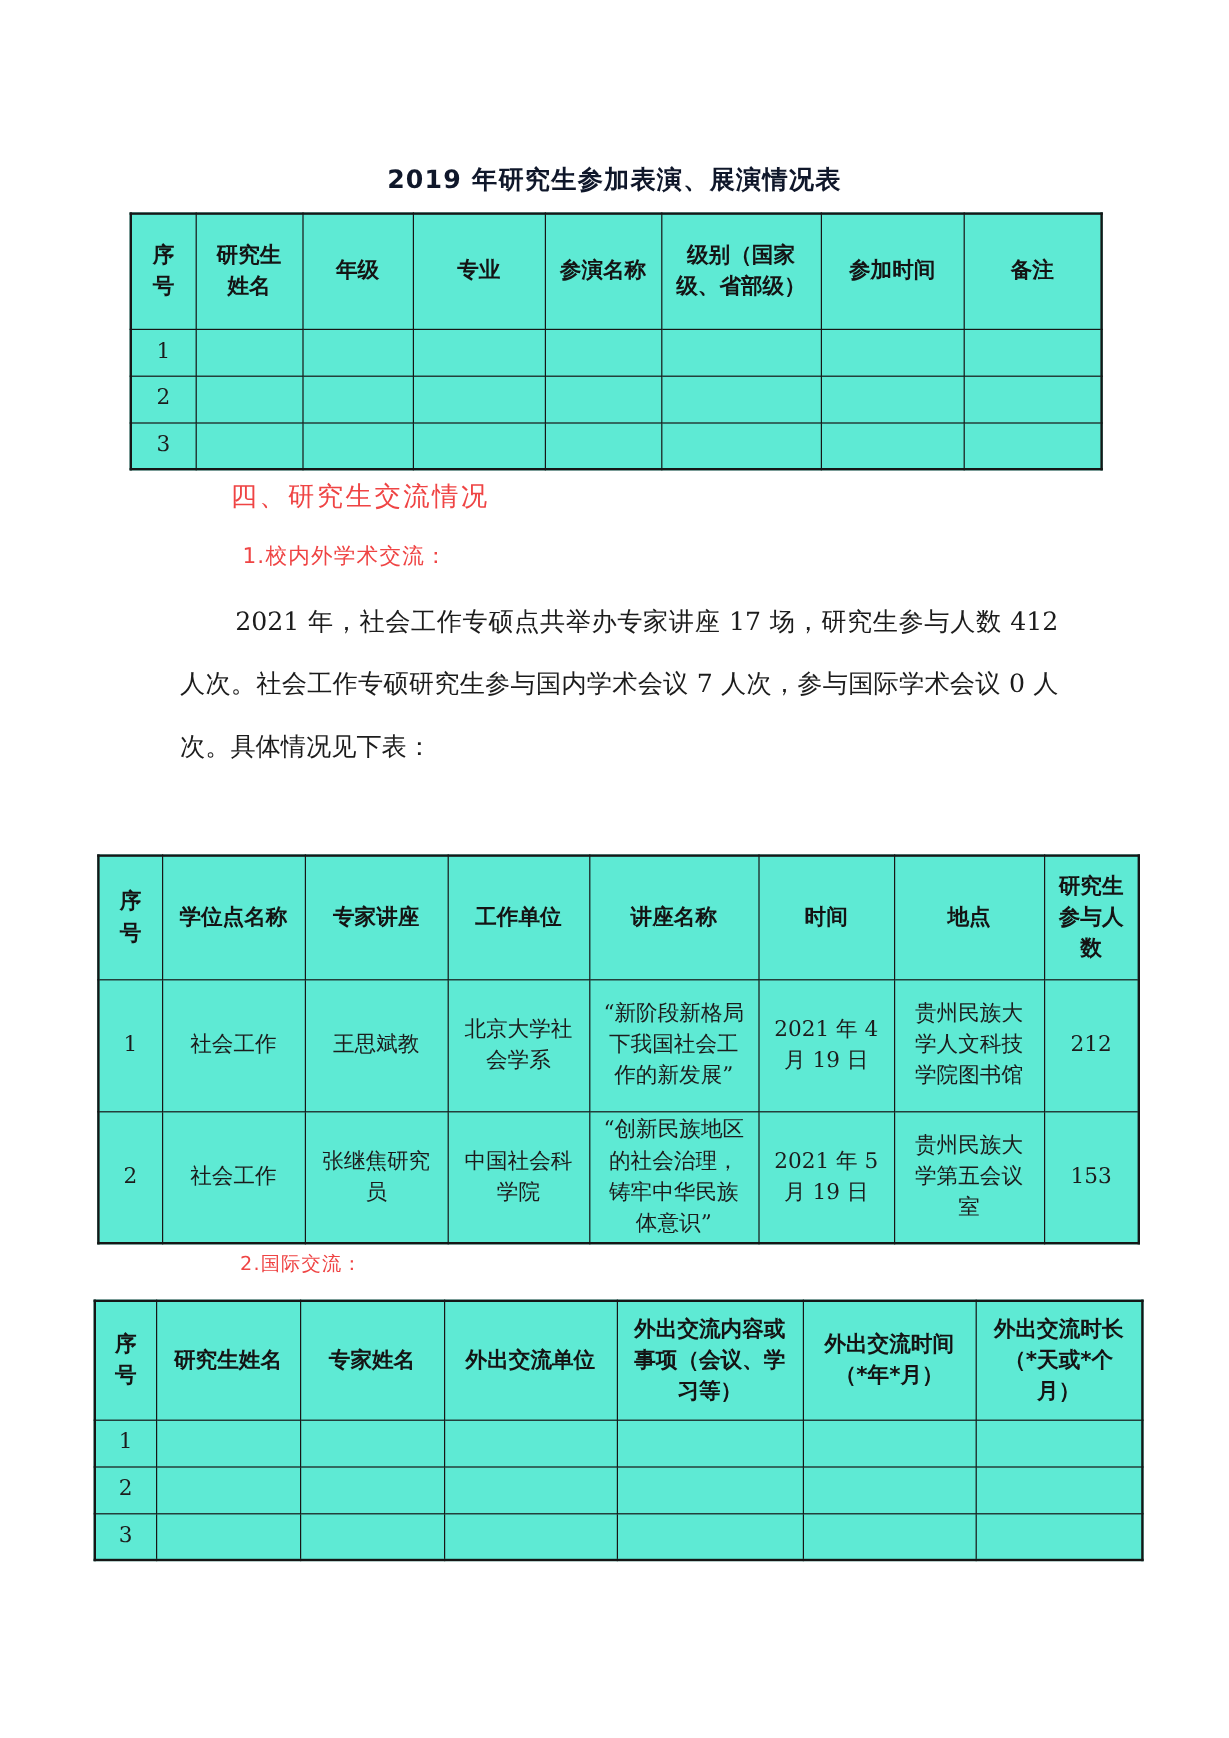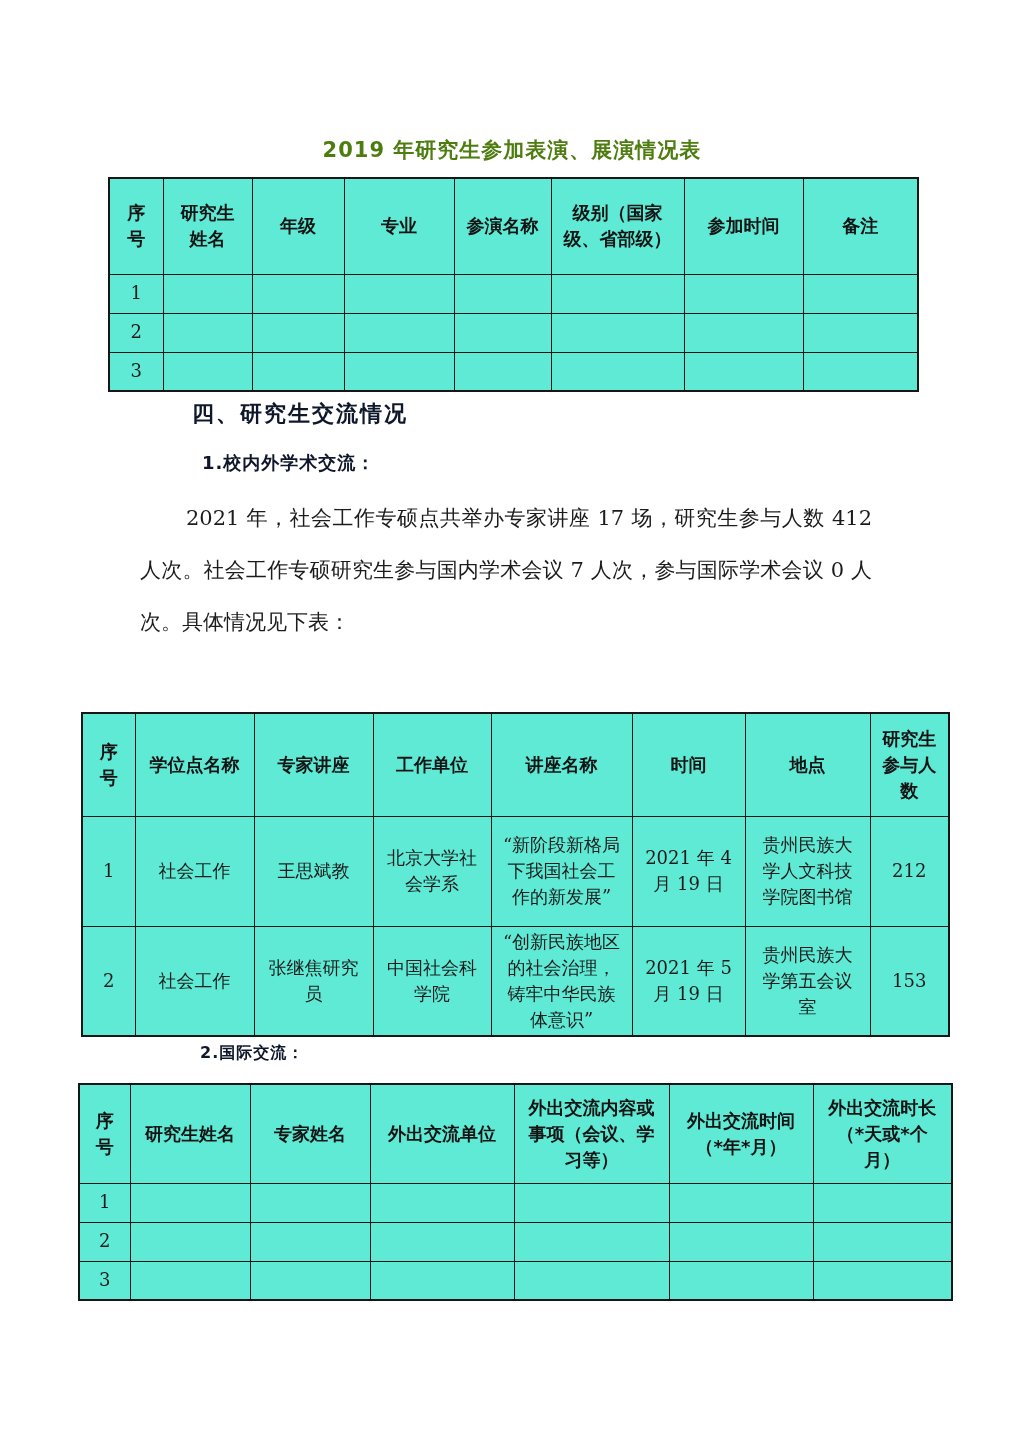--- a/index.html
+++ b/index.html
@@ -13,37 +13,37 @@
     overflow: hidden;
   }
   .doc-title {
     position: absolute;
     left: 0;
     width: 100%;
     text-align: center;
     font-weight: bold;
     font-size: 21px;
     letter-spacing: 1px;
-    color: #4d7c0f;
+    color: #0f172a;
   }
   .title-1 { top: 136px; }
   .title-2 { top: 666px; }
   .section-heading {
     position: absolute;
-    font-weight: bold;
-    color: #0f172a;
+    font-weight: normal;
+    color: #ef4444;
     white-space: nowrap;
     text-align: center;
   }
   .h-sec4 { left: 192px; top: 399px; font-size: 22px; letter-spacing: 2px; }
   .h-sub1 { left: 202px; top: 451px; font-size: 18px; letter-spacing: 1px; }
   .h-sub2 { left: 200px; top: 1043px; font-size: 16px; letter-spacing: 1px; }
   .body-paragraph {
     position: absolute;
-    left: 140px;
+    left: 150px;
     top: 492px;
     width: 732px;
     font-family: "DejaVu Serif", serif;
     font-size: 21px;
     line-height: 52px;
     text-align: justify;
     text-indent: 46px;
     color: #1c1c1c;
   }
   table.doc-table {

